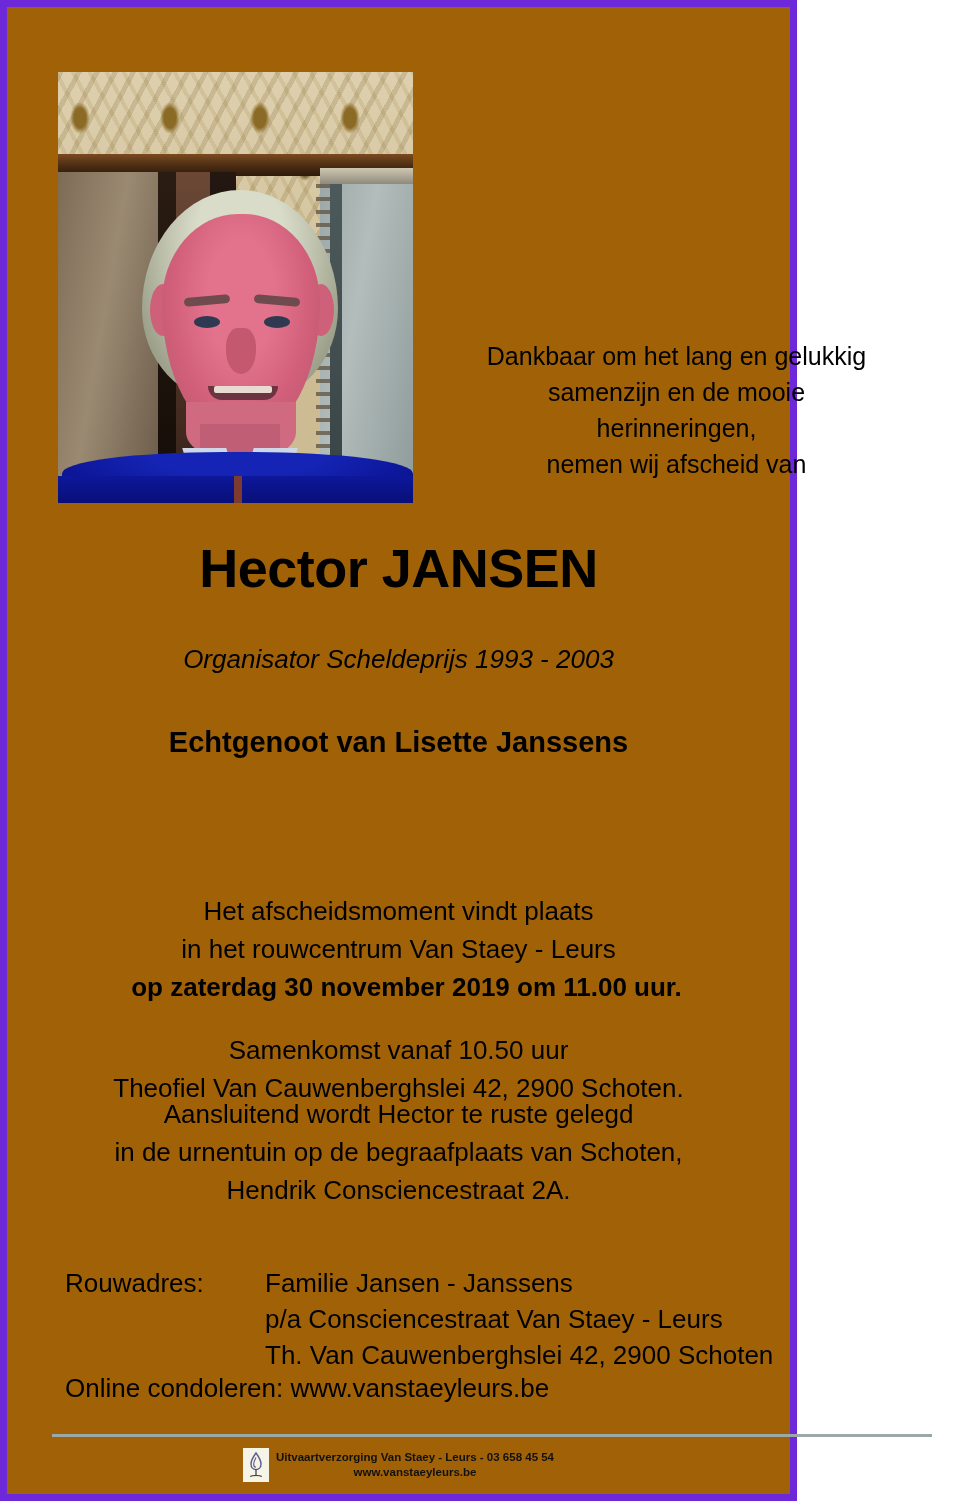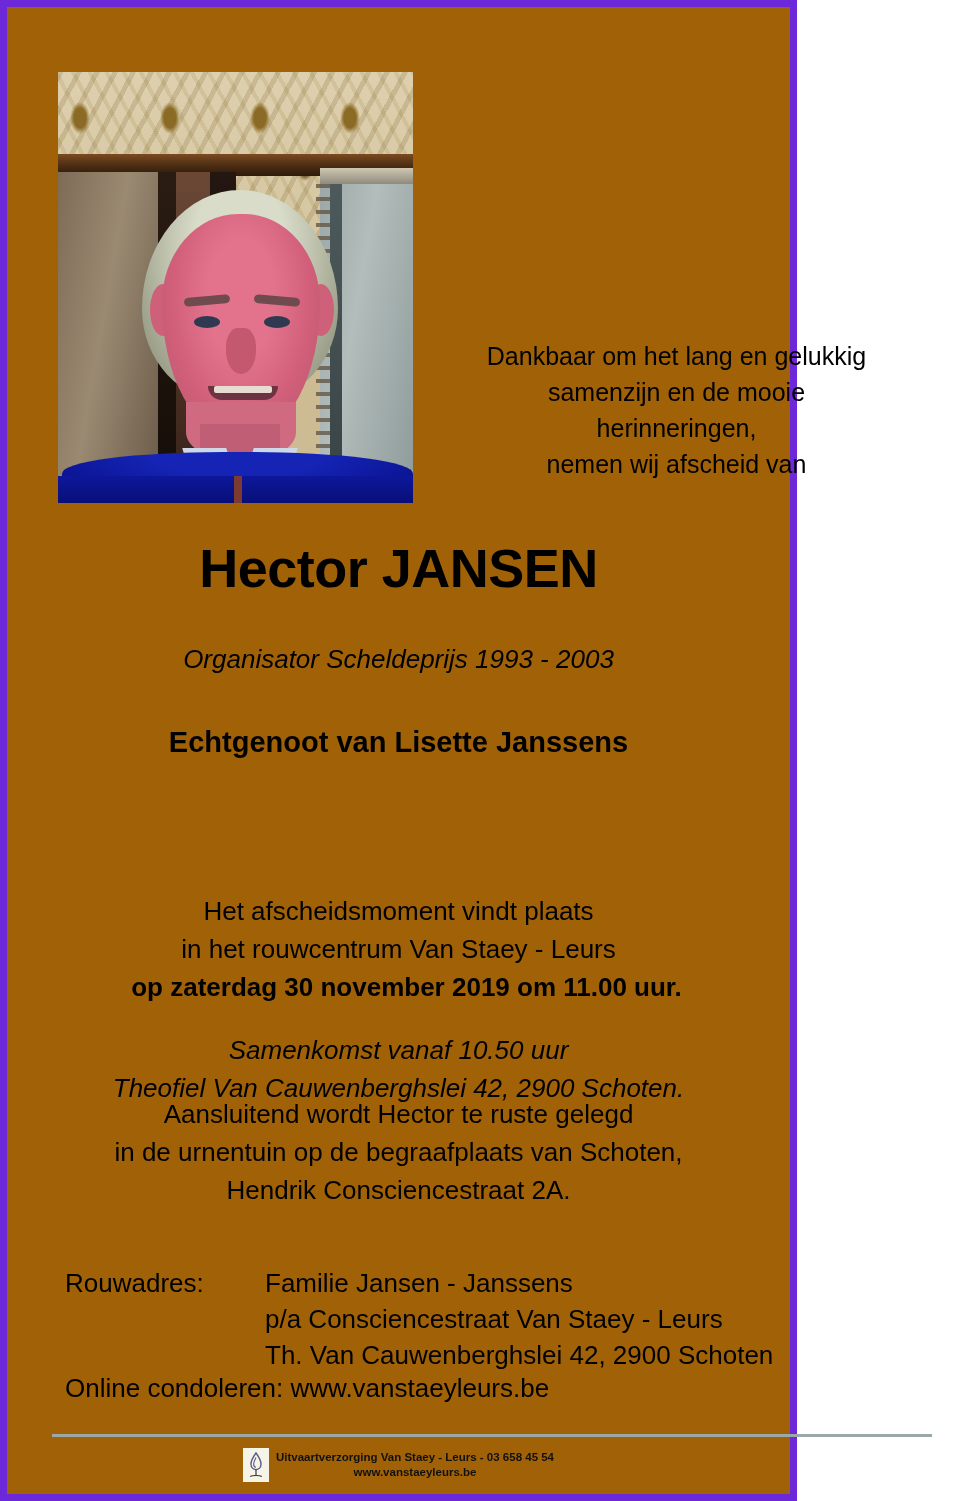--- a/index.html
+++ b/index.html
@@ -186,21 +186,21 @@
 
   .para {
     position: absolute;
     left: 0; right: 0;
     text-align: center;
     font-size: 26px;
     line-height: 38px;
   }
   #born-block { top: 786px; }
   #service-block { top: 885px; }
-  #gathering-block { top: 1024px; font-style: italic; }
+  #gathering-block { top: 1024px; }
   #burial-block { top: 1088px; }
 
   .bold-line { font-weight: bold; padding-left: 16px; }
 
   #mourning {
     position: absolute;
     left: 58px; top: 1258px; width: 870px;
     font-size: 26px;
     line-height: 36px;
   }

